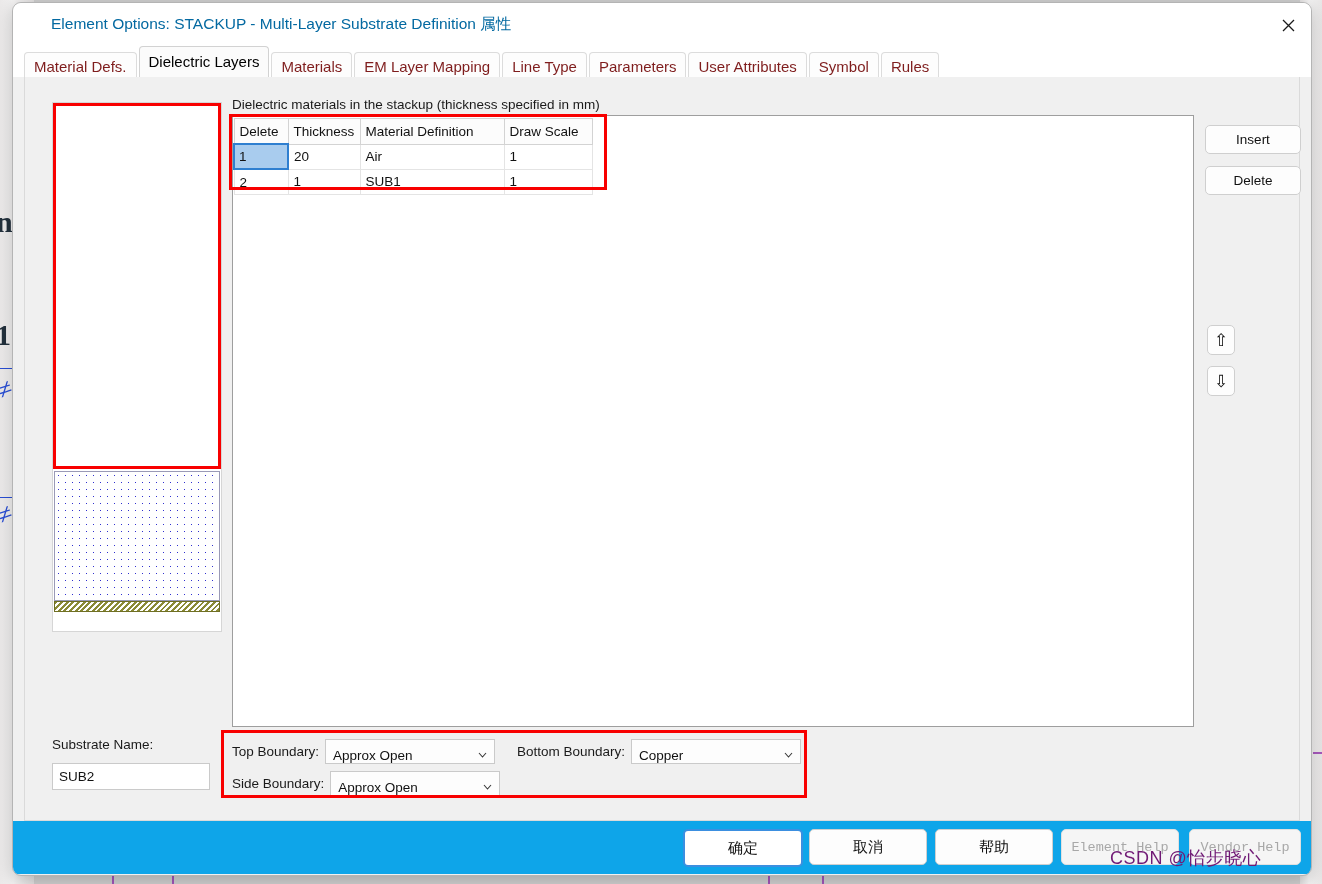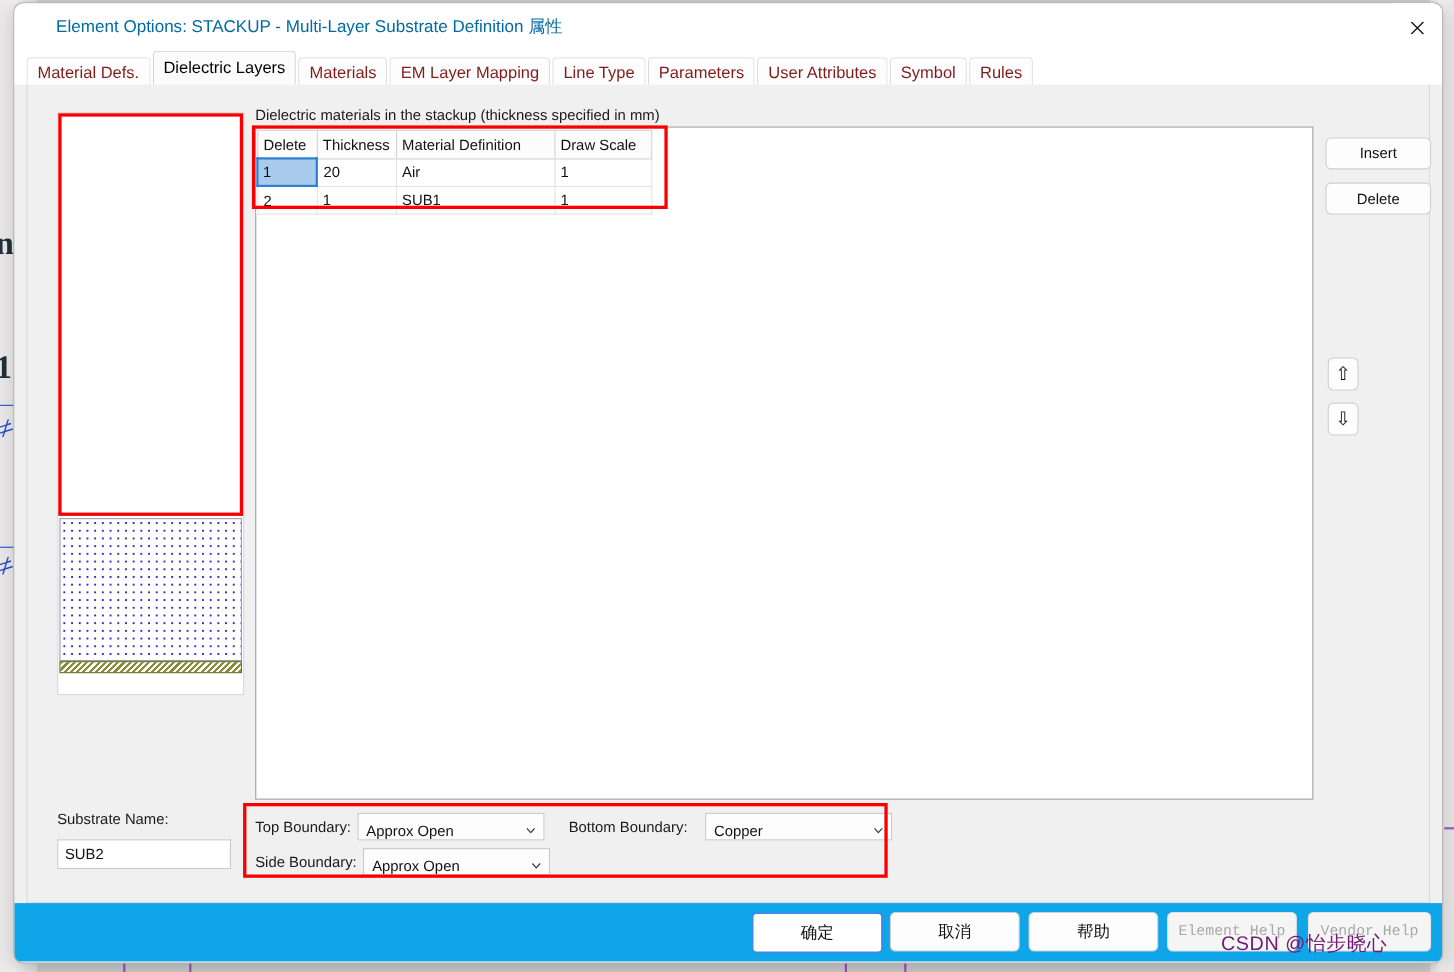--- a/index.html
+++ b/index.html
@@ -184,21 +184,21 @@
     position:relative;background:#fdfdfd;border:1px solid #cacaca;
     height:25px;box-sizing:border-box;display:flex;align-items:flex-end;
     font-size:13.5px;color:#111;padding:0 26px 0 7px;cursor:pointer;
     white-space:nowrap;
   }
   .combo .chev{
     position:absolute;right:7px;top:50%;transform:translateY(-50%);
     width:9px;height:9px;
   }
   #row-top{left:207px;top:662px;}
-  #row-bottom{left:492px;top:662px;gap:10px;}
+  #row-bottom{left:492px;top:662px;}
   #row-side{left:207px;top:694px;}
   #combo-top{width:170px;}
   #combo-bottom{width:170px;}
   #combo-side{width:170px;}
 
   
   .footer{
     position:absolute;left:0;top:818px;width:1298px;height:53px;
     background:#0ea5e9;
   }

